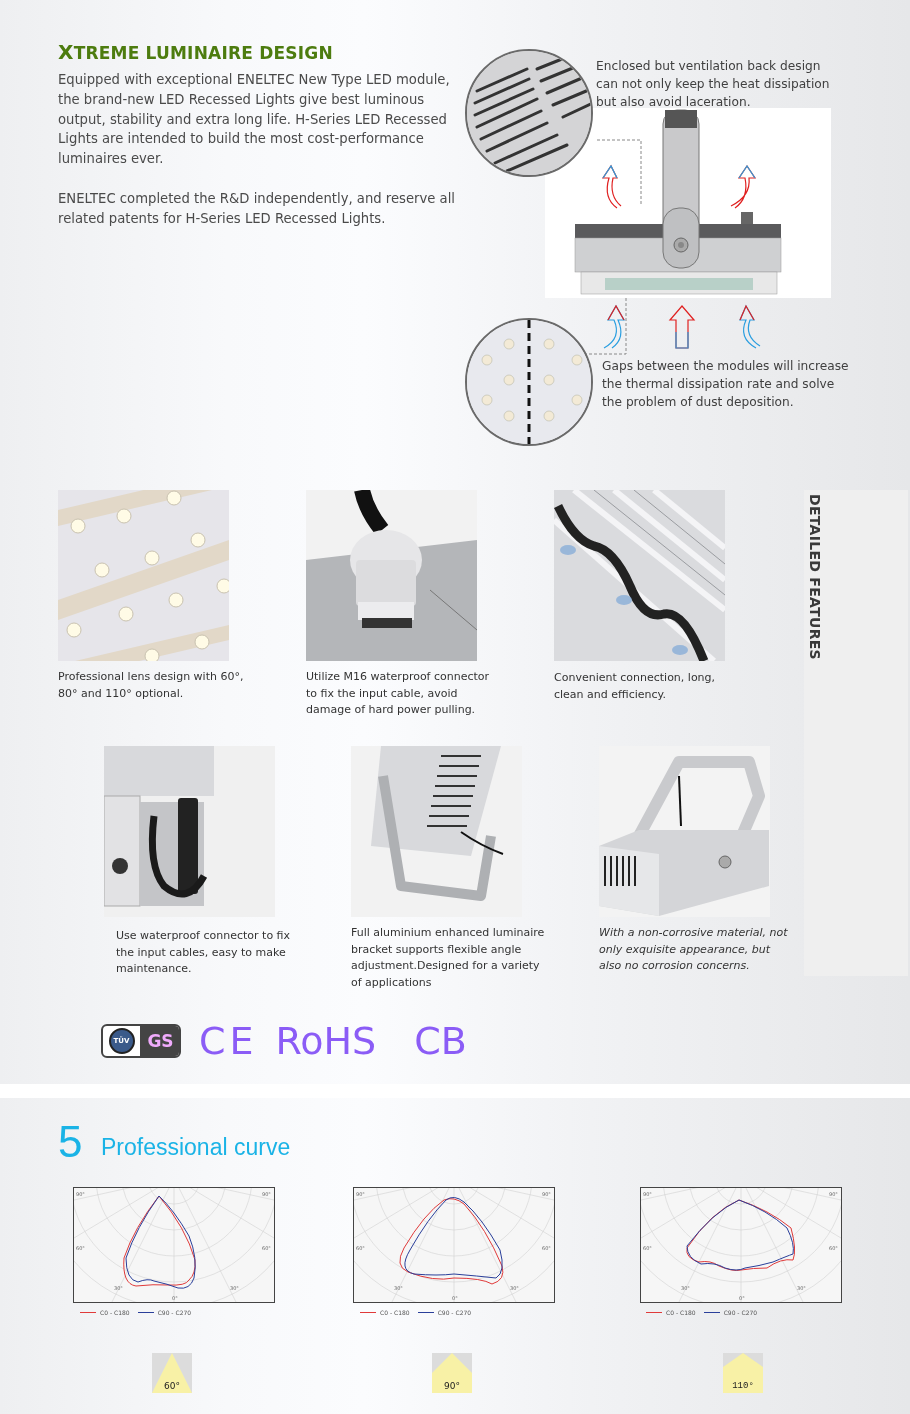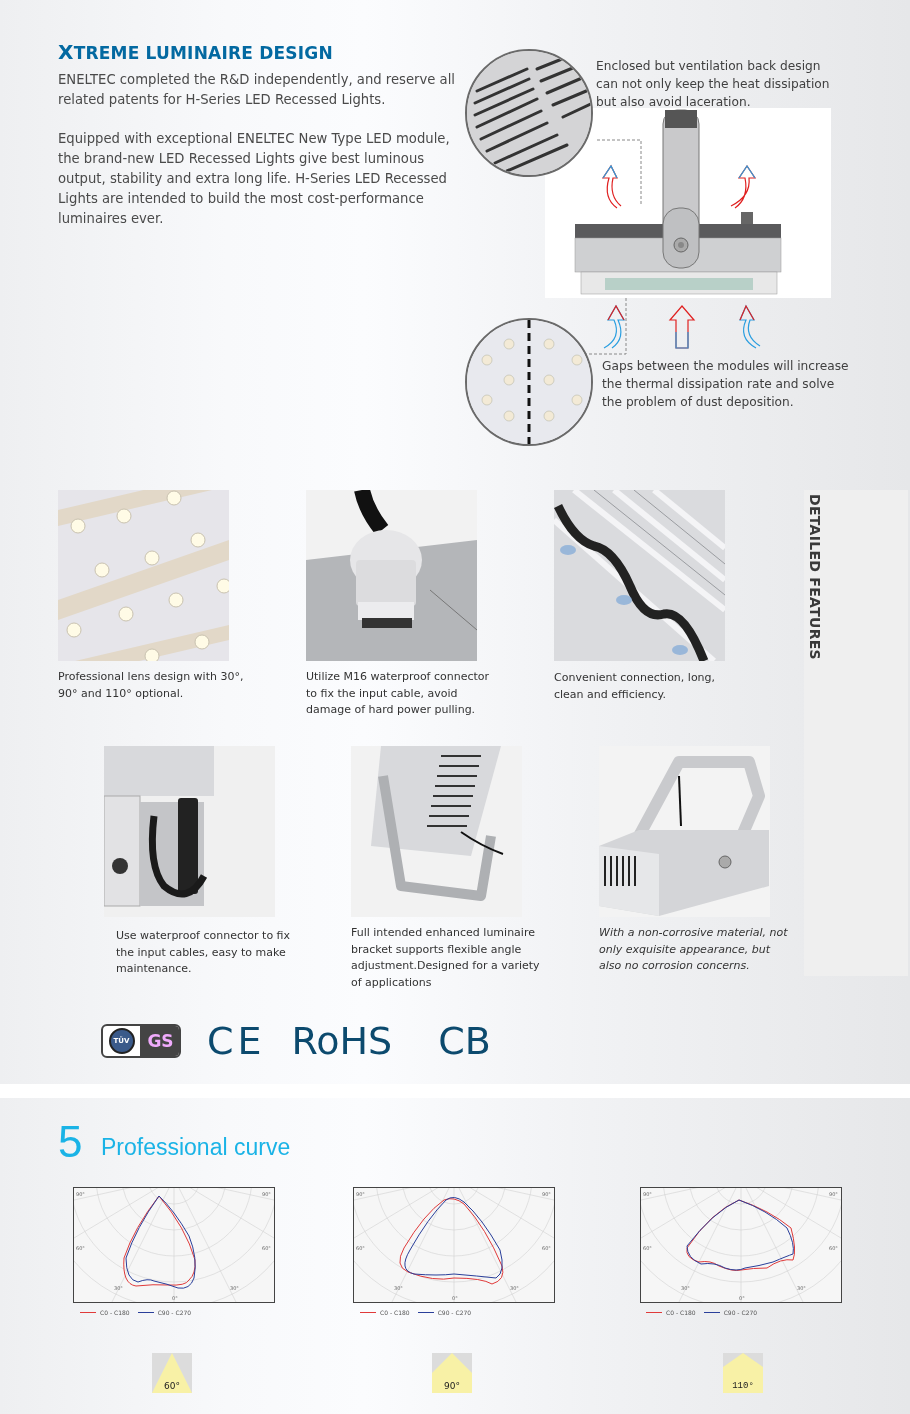--- a/index.html
+++ b/index.html
@@ -4,38 +4,38 @@
 <style>
   * { box-sizing: border-box; margin: 0; padding: 0; }
   body { width: 910px; height: 1414px; position: relative; overflow: hidden;
          font-family: "DejaVu Sans", sans-serif; color: #3d3d3d; background: #fff; }
   .bg-top { position: absolute; left: 0; top: 0; width: 910px; height: 1084px;
             background: linear-gradient(90deg, #eeeff1 0%, #f8f9fb 25%, #fbfcfe 40%, #f1f2f4 65%, #e6e7e9 100%); }
   .bg-bot { position: absolute; left: 0; top: 1098px; width: 910px; height: 316px;
             background: linear-gradient(90deg, #eeeff1 0%, #f8f9fb 25%, #fbfcfe 40%, #f1f2f4 65%, #e6e7e9 100%); }
   .abs { position: absolute; }
 
-  .title { left: 58px; top: 40px; font-size: 17px; font-weight: bold; letter-spacing: 0.2px; color: #0369a1; font-variant: small-caps; }
+  .title { left: 58px; top: 40px; font-size: 17px; font-weight: bold; letter-spacing: 0.2px; color: #4d7c0f; font-variant: small-caps; }
   .title .big { font-size: 20px; }
   .intro { left: 58px; top: 70px; width: 400px; font-size: 13.2px; line-height: 19.8px; color: #4a4a4a; }
   .intro p { margin-bottom: 19.8px; }
 
   .circle { border-radius: 50%; border: 2px solid #6a6a6a; overflow: hidden; background: #d8d8d8; }
   .callout { font-size: 12.2px; line-height: 18px; color: #404040; }
 
   .diagram { left: 545px; top: 108px; width: 286px; height: 190px; background: #fff; }
 
   .feat-img { width: 171px; height: 171px; overflow: hidden; background: #e8e8e8; }
   .feat-cap { font-size: 11px; line-height: 16.5px; color: #333; width: 200px; }
 
   .side-panel { left: 804px; top: 490px; width: 104px; height: 486px; background: #efefef; }
   .side-label { left: 807px; top: 494px; writing-mode: vertical-rl; font-size: 14px; font-weight: bold; color: #3a3a3a; letter-spacing: 0.3px; }
 
-  .certs { left: 101px; top: 1022px; height: 38px; display: flex; align-items: center; gap: 26px; }
-  .cert-text { font-size: 38px; color: #0c4a6e; font-family: "DejaVu Sans", sans-serif; line-height: 1; }
+  .certs { left: 101px; top: 1022px; height: 38px; display: flex; align-items: center; gap: 18px; }
+  .cert-text { font-size: 38px; color: #8b5cf6; font-family: "DejaVu Sans", sans-serif; line-height: 1; }
 
   .sec-num { left: 58px; top: 1120px; font-size: 44px; color: #1ab3e6; font-family: "Liberation Sans", sans-serif; font-weight: 300; line-height: 1; }
   .sec-title { left: 101px; top: 1134px; font-size: 23px; color: #1ab3e6; font-family: "Liberation Sans", sans-serif; }
 
   .chart-box { width: 202px; height: 116px; border: 1.5px solid #444; background: #f6f6f6; }
   .legend { font-size: 6px; color: #555; display: flex; align-items: center; gap: 4px; }
   .legend .ln { width: 16px; height: 1px; display: inline-block; }
 
   .beam { width: 40px; height: 40px; background: #dcdcdc; position: absolute; overflow: hidden; }
   .beam-label { position: absolute; bottom: 2px; left: 0; width: 100%; text-align: center; font-size: 9px; color: #222; }
@@ -43,22 +43,22 @@
 </head>
 <body>
 
 <div class="bg-top"></div>
 <div class="bg-bot"></div>
 
 <div class="abs title">
   <span class="big">X</span><span>TREME LUMINAIRE DESIGN</span>
 </div>
 <div class="abs intro">
+  <p>Equipped with exceptional ENELTEC New Type LED module, the brand-new LED Recessed Lights give best luminous output, stability and extra long life. H-Series LED Recessed Lights are intended to build the most cost-performance luminaires ever.</p>
   <p>ENELTEC completed the R&amp;D independently, and reserve all related patents for H-Series LED Recessed Lights.</p>
-  <p>Equipped with exceptional ENELTEC New Type LED module, the brand-new LED Recessed Lights give best luminous output, stability and extra long life. H-Series LED Recessed Lights are intended to build the most cost-performance luminaires ever.</p>
 </div>
 
 <div class="abs diagram">
   <svg width="286" height="190" viewBox="0 0 286 190">
 
     <rect x="118" y="2" width="36" height="150" rx="14" fill="#c9c9cb" stroke="#777" stroke-width="1"></rect>
     <rect x="120" y="2" width="32" height="18" fill="#555"></rect>
 
     <rect x="30" y="116" width="206" height="14" fill="#5a5a5c"></rect>
     <rect x="30" y="130" width="206" height="34" fill="#cfd0d2" stroke="#999" stroke-width="0.5"></rect>
@@ -188,21 +188,21 @@
         <line x1="80" y1="0" x2="171" y2="74"></line>
       </g>
     <path d="M4,16 Q20,50 40,56 Q60,60 76,96 Q90,130 110,124 Q130,120 150,171" stroke="#222" stroke-width="9" fill="none"></path>
     <g fill="#7ea8d8" opacity="0.7">
         <ellipse cx="14" cy="60" rx="8" ry="5"></ellipse>
         <ellipse cx="70" cy="110" rx="8" ry="5"></ellipse>
         <ellipse cx="126" cy="160" rx="8" ry="5"></ellipse>
       </g>
   </svg>
 </div>
-<div class="abs feat-cap" style="left:58px;top:669px;">Professional lens design with 30°, 90° and 110° optional.</div>
+<div class="abs feat-cap" style="left:58px;top:669px;">Professional lens design with 60°, 80° and 110° optional.</div>
 <div class="abs feat-cap" style="left:306px;top:669px;width:195px;">Utilize M16 waterproof connector to fix the input cable, avoid damage of hard power pulling.</div>
 <div class="abs feat-cap" style="left:554px;top:670px;width:180px;">Convenient connection, long, clean and efficiency.</div>
 
 <div class="abs feat-img" style="left:104px;top:746px;">
   <svg width="171" height="171" viewBox="0 0 171 171">
     <rect width="171" height="171" fill="#f0f0f0"></rect>
     <rect x="0" y="0" width="110" height="50" fill="#d8d9dc"></rect>
     <rect x="0" y="50" width="36" height="110" fill="#e2e2e4" stroke="#aaa"></rect>
     <rect x="36" y="56" width="64" height="104" fill="#c4c5c8"></rect>
     <rect x="74" y="52" width="20" height="96" rx="3" fill="#222"></rect>
@@ -240,21 +240,21 @@
         <line x1="12" y1="110" x2="12" y2="140"></line>
         <line x1="18" y1="110" x2="18" y2="140"></line>
         <line x1="24" y1="110" x2="24" y2="140"></line>
         <line x1="30" y1="110" x2="30" y2="140"></line>
         <line x1="36" y1="110" x2="36" y2="140"></line>
       </g>
     <circle cx="126" cy="116" r="6" fill="#aaa" stroke="#666"></circle>
   </svg>
 </div>
 <div class="abs feat-cap" style="left:116px;top:928px;width:190px;">Use waterproof connector to fix the input cables, easy to make maintenance.</div>
-<div class="abs feat-cap" style="left:351px;top:925px;width:195px;">Full intended enhanced luminaire bracket supports flexible angle adjustment.Designed for a variety of applications</div>
+<div class="abs feat-cap" style="left:351px;top:925px;width:195px;">Full aluminium enhanced luminaire bracket supports flexible angle adjustment.Designed for a variety of applications</div>
 <div class="abs feat-cap" style="left:599px;top:925px;width:190px;font-style:italic;">With a non-corrosive material, not only exquisite appearance, but also no corrosion concerns.</div>
 
 <div class="abs certs">
   <div style="width:80px;height:34px;border:2px solid #444;border-radius:6px;display:flex;overflow:hidden;background:#fff;">
     <div style="flex:1;display:flex;align-items:center;justify-content:center;border-right:2px solid #444;">
       <div style="width:26px;height:26px;border-radius:50%;background:#3a5a8a;border:2px solid #222;display:flex;align-items:center;justify-content:center;">
         <span style="font-size:7px;color:#fff;font-weight:bold;">TÜV</span>
       </div>
     </div>
     <div style="flex:1;display:flex;align-items:center;justify-content:center;background:#444;">

